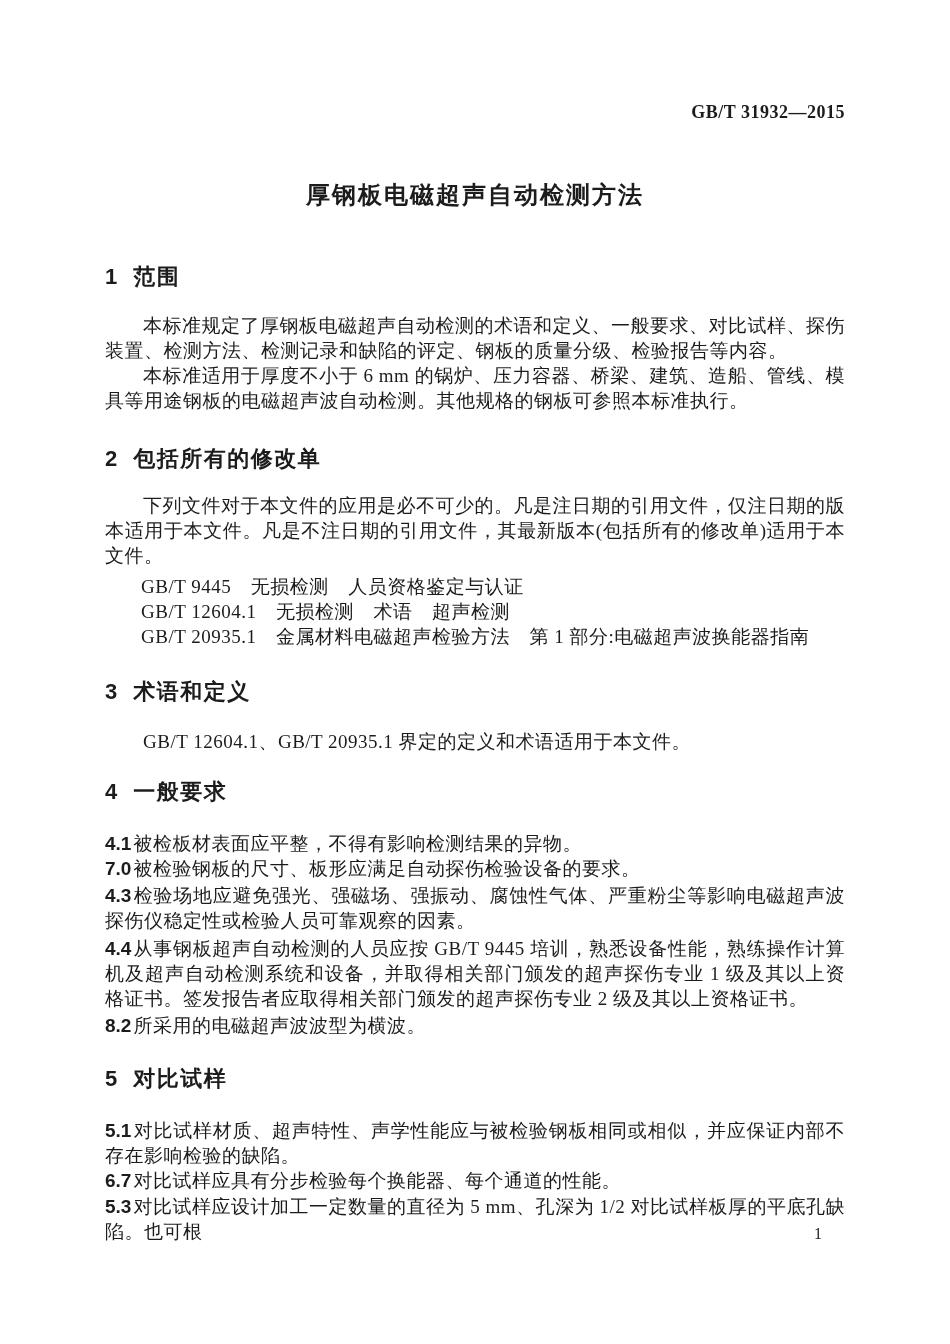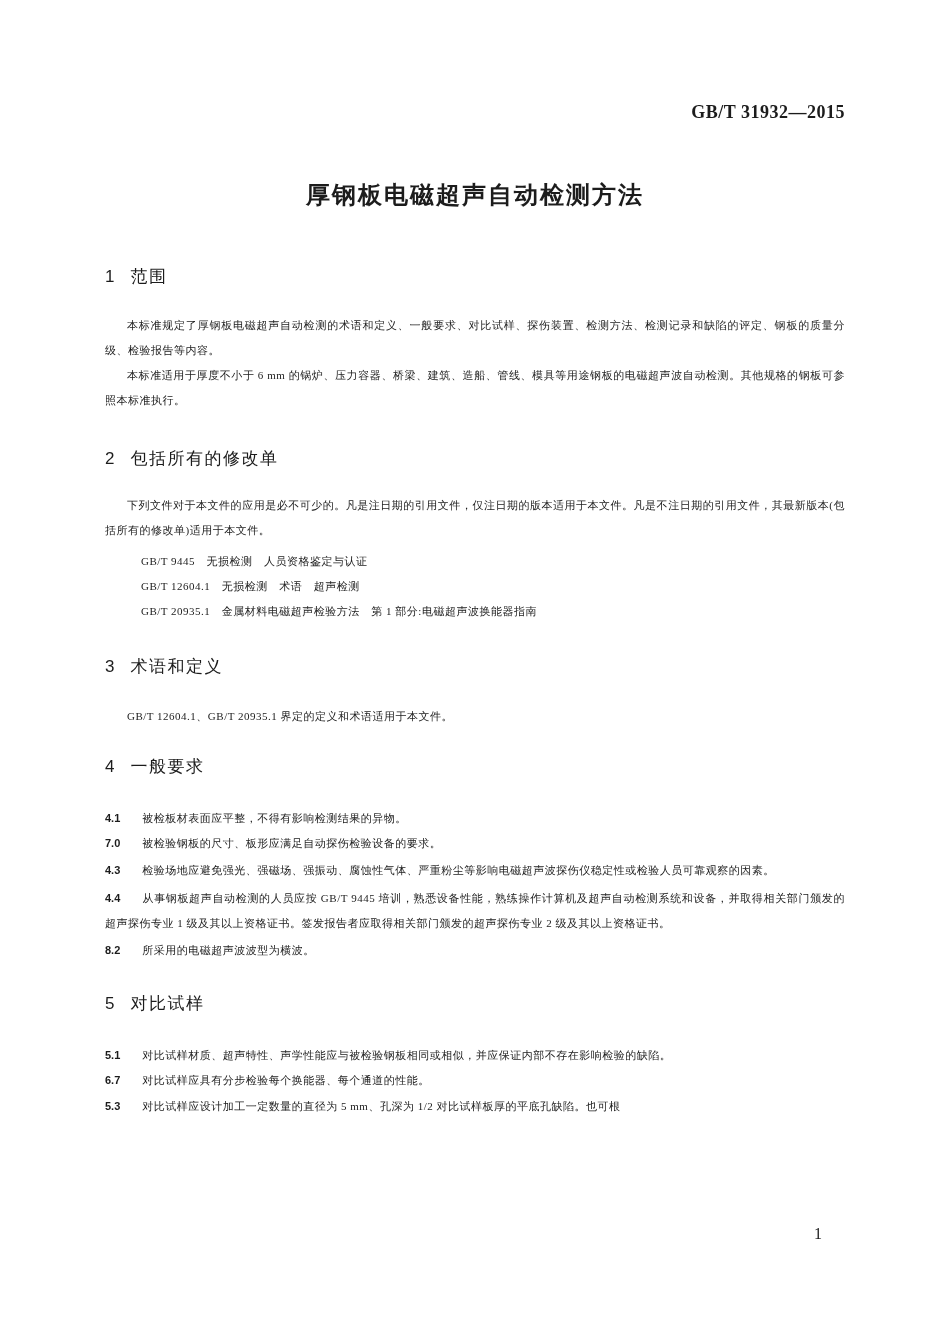--- a/index.html
+++ b/index.html
@@ -30,45 +30,45 @@
     margin: 55px 0 0 0;
     text-align: center;
     font-size: 24px;
     font-weight: bold;
     line-height: 34px;
     letter-spacing: 2px;
     font-family: "Liberation Sans", "DejaVu Sans", sans-serif;
   }
   .sec-heading {
     font-family: "Liberation Sans", "DejaVu Sans", sans-serif;
-    font-weight: normal;
-    font-size: 17px;
+    font-weight: bold;
+    font-size: 22px;
     line-height: 26px;
     letter-spacing: 1.5px;
   }
   .sec-heading .sec-num {
     display: inline-block;
     margin-right: 16px;
     letter-spacing: 0;
   }
   p.body-text {
     margin: 0;
-    font-size: 11px;
+    font-size: 19px;
     line-height: 25px;
     letter-spacing: 0.5px;
     text-align: justify;
   }
   p.indent { text-indent: 2em; }
   .refs p.body-text { padding-left: 36px; text-align: left; }
   .clause .clause-num {
     font-family: "Liberation Sans", "DejaVu Sans", sans-serif;
     font-weight: bold;
     letter-spacing: 0;
     display: inline-block;
-    margin-right: 22px;
+    margin-right: 2px;
   }
   .page-number {
     position: absolute;
     top: 1224px;
     right: 128px;
     font-size: 16px;
     line-height: 20px;
   }
 </style>
 </head>

